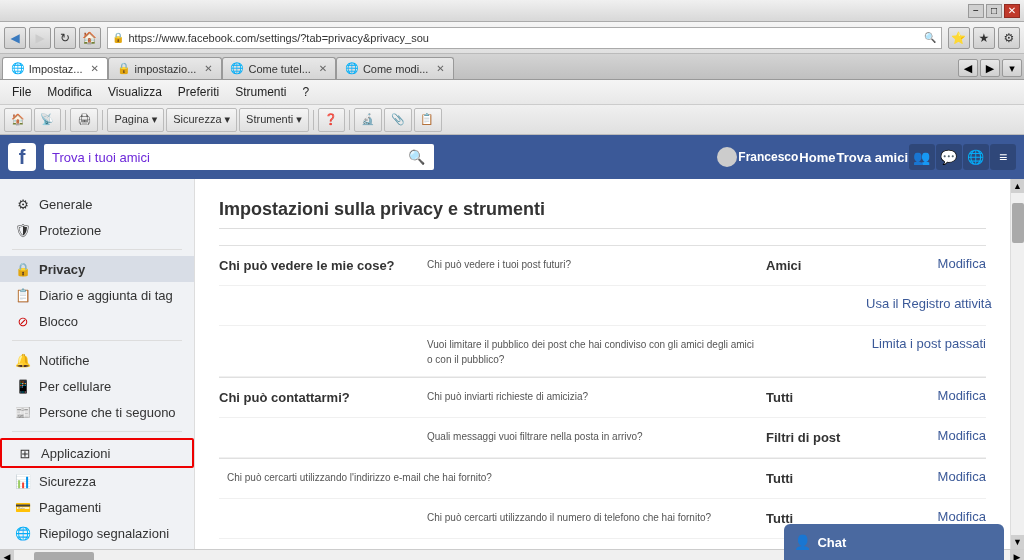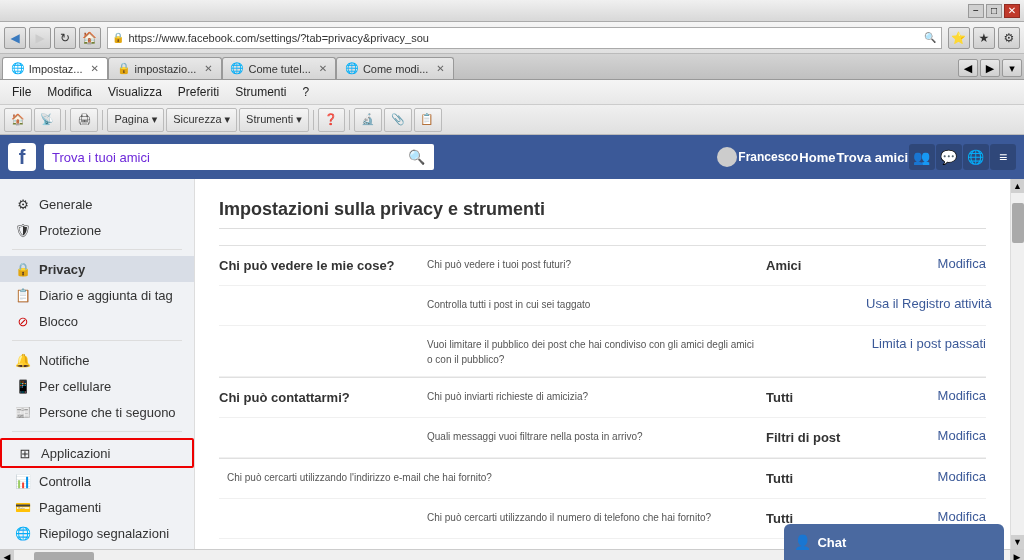--- a/index.html
+++ b/index.html
@@ -472,21 +472,21 @@
         <span class="sidebar-icon">📰</span>
         <span>Persone che ti seguono</span>
       </div>
       <div class="sidebar-sep"></div>
       <div class="sidebar-item highlighted" style="border:2px solid #e00;border-radius:2px;">
         <span class="sidebar-icon">⊞</span>
         <span>Applicazioni</span>
       </div>
       <div class="sidebar-item">
         <span class="sidebar-icon">📊</span>
-        <span>Controlla</span>
+        <span>Sicurezza</span>
       </div>
       <div class="sidebar-item">
         <span class="sidebar-icon">💳</span>
         <span>Pagamenti</span>
       </div>
       <div class="sidebar-item">
         <span class="sidebar-icon">🌐</span>
         <span>Riepilogo segnalazioni</span>
       </div>
       <div class="sidebar-item">
@@ -505,23 +505,20 @@
             <div class="settings-row-content">
               <span class="settings-row-question">Chi può vedere i tuoi post futuri?</span>
             </div>
             <div class="settings-row-value">Amici</div>
             <div class="settings-row-action">
               <a class="settings-link">Modifica</a>
             </div>
           </div>
           <div class="settings-row">
             <div class="settings-row-label"></div>
-            <div class="settings-row-content">
-              <span class="settings-row-question">Controlla tutti i post in cui sei taggato</span>
-            </div>
             <div class="settings-row-value"></div>
             <div class="settings-row-action">
               <a class="settings-link" style="white-space:nowrap;">Usa il Registro attività</a>
             </div>
           </div>
           <div class="settings-row">
             <div class="settings-row-label"></div>
             <div class="settings-row-content">
               <span class="settings-row-question">Vuoi limitare il pubblico dei post che hai condiviso con gli amici degli amici o con il pubblico?</span>
             </div>

